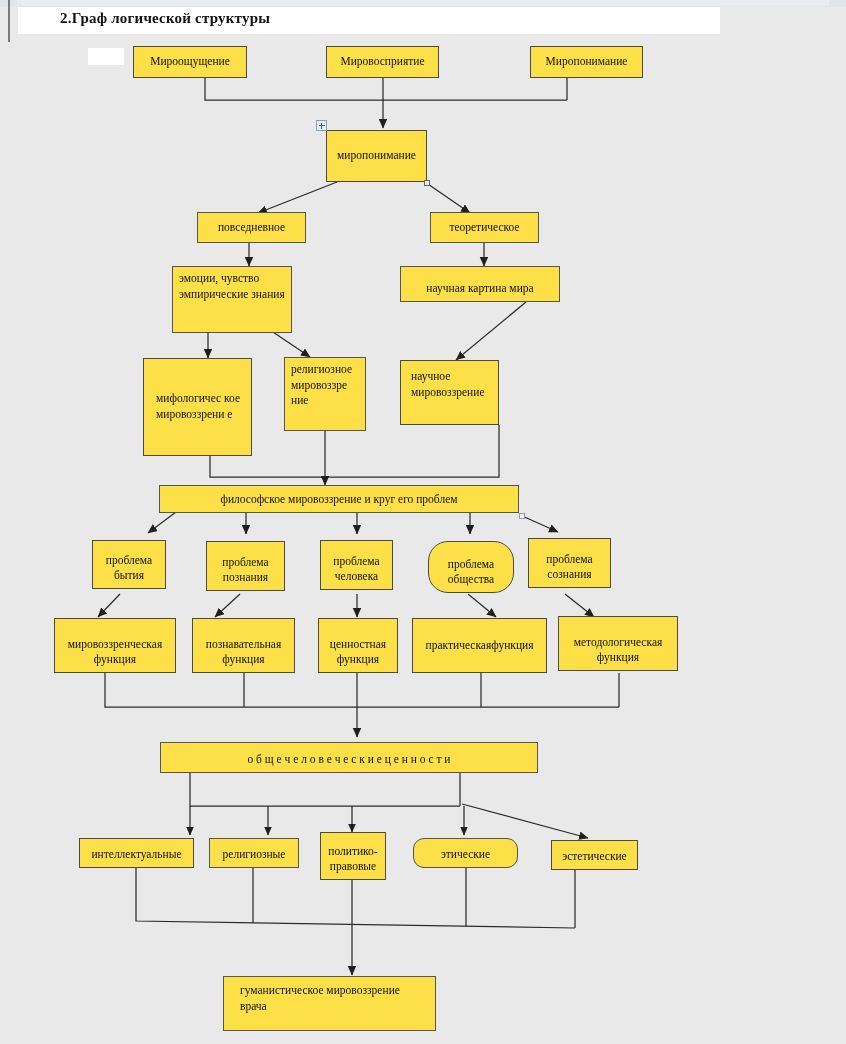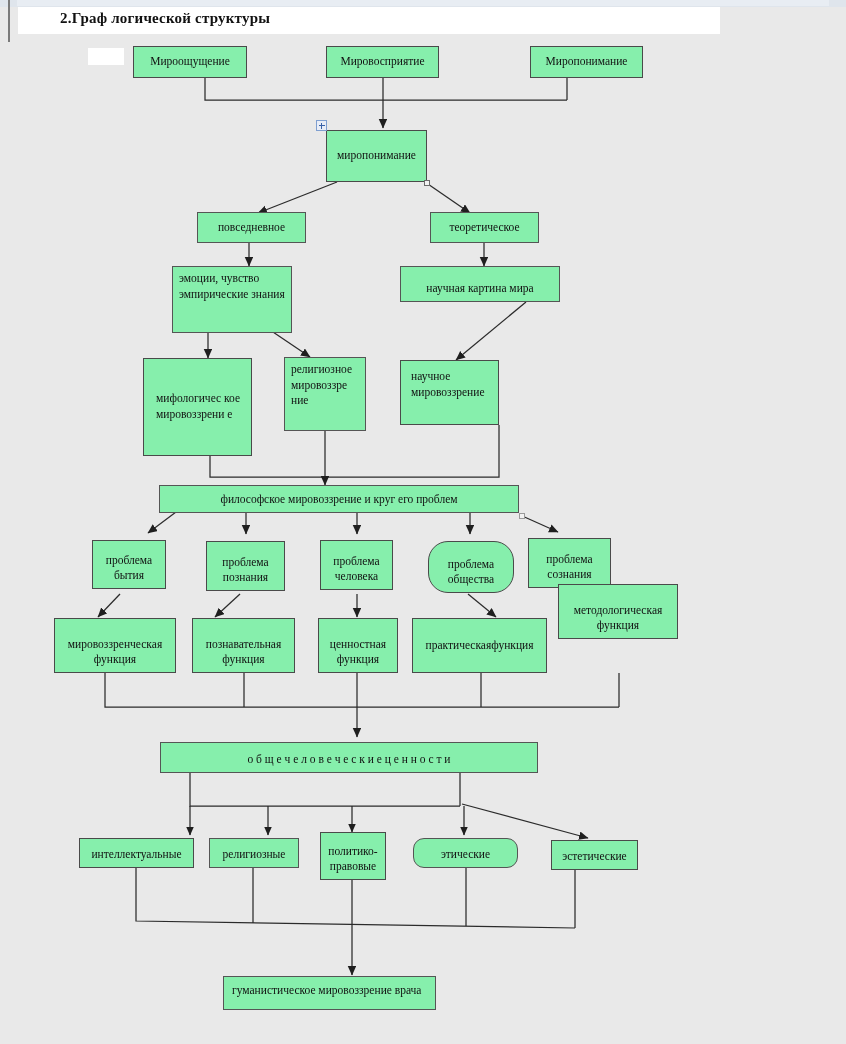--- a/index.html
+++ b/index.html
@@ -29,21 +29,21 @@
   }
   .whitepatch{position:absolute;left:88px;top:48px;width:36px;height:17px;background:#ffffff;}
 
   
   #wires{position:absolute;left:0;top:0;width:846px;height:1044px;}
 
   
   .node{
     position:absolute;box-sizing:border-box;
     border:1px solid #555;
-    background:#86efac;
+    background:#fde047;
     color:#111;
     font-size:11.5px;
     line-height:1.35;
     padding:4px 6px;
     font-family:"Liberation Serif","DejaVu Serif",serif;
   }
   .node.thick{border:1.6px solid #4a4a4a;}
   .center{text-align:center;}
   .vcenter{display:flex;align-items:center;justify-content:center;}
   .ttop{display:flex;align-items:flex-end;justify-content:center;}
@@ -233,21 +233,21 @@
   </div>
 
   <div class="node thick center ttop" style="left:318px;top:618px;width:80px;height:55px;padding-top:6px;">
     <span>ценностная функция</span>
   </div>
 
   <div class="node thick center vcenter" style="left:412px;top:618px;width:135px;height:55px;">
     <span>практическаяфункция</span>
   </div>
 
-  <div class="node thick center ttop" style="left:558px;top:584px;width:120px;height:55px;padding-top:6px;">
+  <div class="node thick center ttop" style="left:558px;top:616px;width:120px;height:55px;padding-top:6px;">
     <span>методологическая функция</span>
   </div>
 
   <div class="node center ttop" style="left:160px;top:742px;width:378px;height:31px;padding-top:5px;">
     <span>о б щ е ч е л о в е ч е с к и е   ц е н н о с т и</span>
   </div>
 
   <div class="node thick center ttop" style="left:79px;top:838px;width:115px;height:30px;padding-top:4px;">
     <span>интеллектуальные</span>
   </div>
@@ -261,17 +261,17 @@
   </div>
 
   <div class="node center ttop" style="left:413px;top:838px;width:105px;height:30px;padding-top:4px;border-radius:11px;">
     <span>этические</span>
   </div>
 
   <div class="node thick center ttop" style="left:551px;top:840px;width:87px;height:30px;padding-top:3px;">
     <span>эстетические</span>
   </div>
 
-  <div class="node tleft" style="left:223px;top:976px;width:213px;height:34px;padding:6px 8px;">
+  <div class="node tleft" style="left:223px;top:976px;width:213px;height:55px;padding:6px 16px;">
     <span>гуманистическое мировоззрение врача</span>
   </div>
 
 </div>
 
 </body></html>

